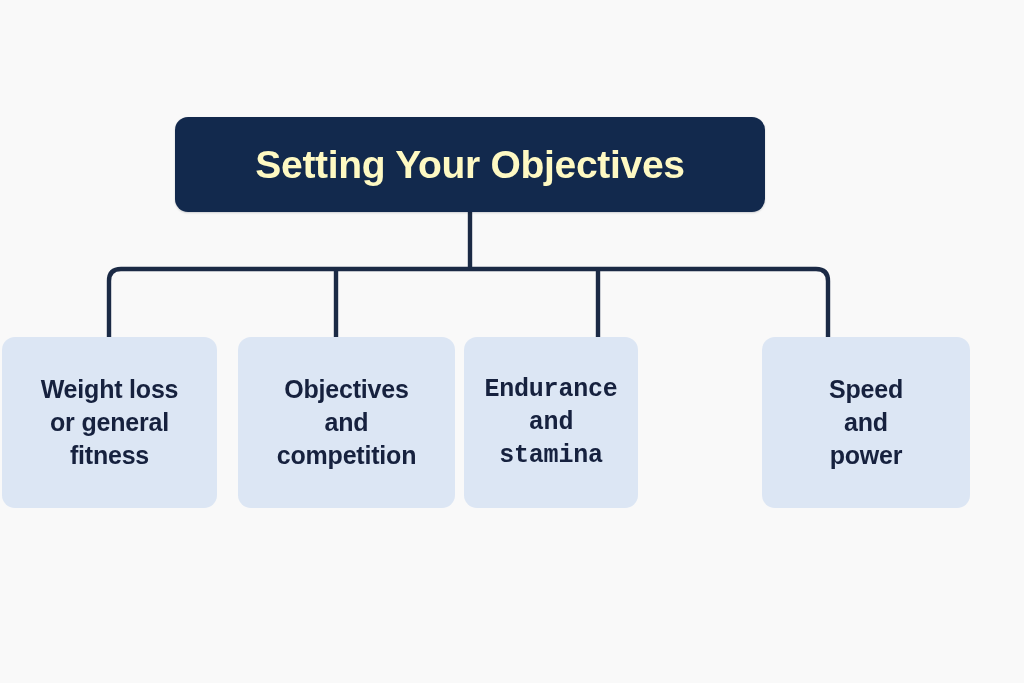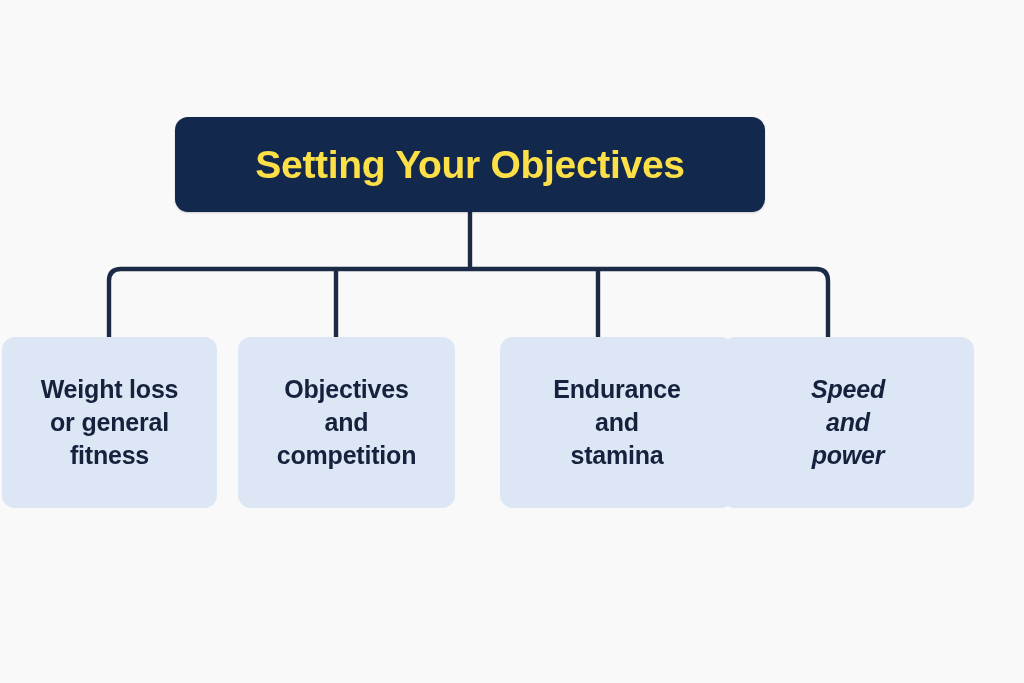--- a/index.html
+++ b/index.html
@@ -41,21 +41,21 @@
     height: 95px;
     background: #12294d;
     border-radius: 13px;
     display: flex;
     align-items: center;
     justify-content: center;
     box-sizing: border-box;
     box-shadow: 0 1px 2px rgba(10,20,40,0.18);
   }
   #root-node .root-label {
-    color: #fde047;
+    color: #fef9c3;
     font-size: 39px;
     font-weight: bold;
     letter-spacing: -0.3px;
     line-height: 1;
     text-align: center;
     white-space: nowrap;
   }
 
   
   .child-node {
@@ -75,22 +75,22 @@
     font-size: 25px;
     font-weight: bold;
     line-height: 1.33;
     text-align: center;
     letter-spacing: -0.2px;
     white-space: pre-line;
   }
 
   #child-node-0 { left: 2px;   width: 215px; }
   #child-node-1 { left: 238px; width: 217px; }
-  #child-node-2 { left: 500px; width: 234px; }
-  #child-node-3 { left: 722px; width: 252px; font-style: italic; }
+  #child-node-2 { left: 464px; width: 174px; font-family: Liberation Mono, monospace; }
+  #child-node-3 { left: 762px; width: 208px; }
 </style>
 </head>
 <body>
 
 <div id="diagram-canvas">
 
   <svg id="connector-layer" viewBox="0 0 1024 683" width="1024" height="683" aria-hidden="true">
     <g fill="none" stroke="#1b2a45" stroke-width="4.4" stroke-linecap="butt">
 
       <path d="M 470 212 L 470 269.2"></path>

